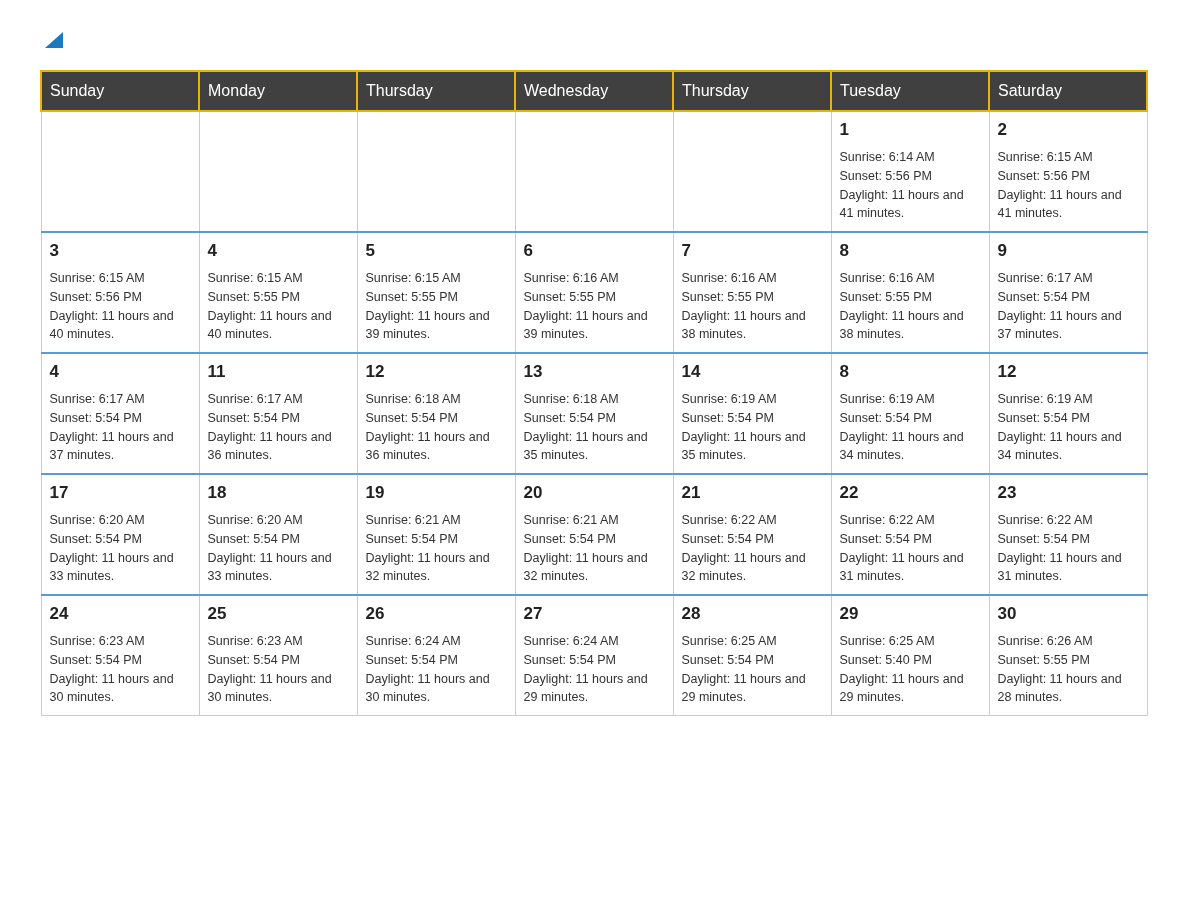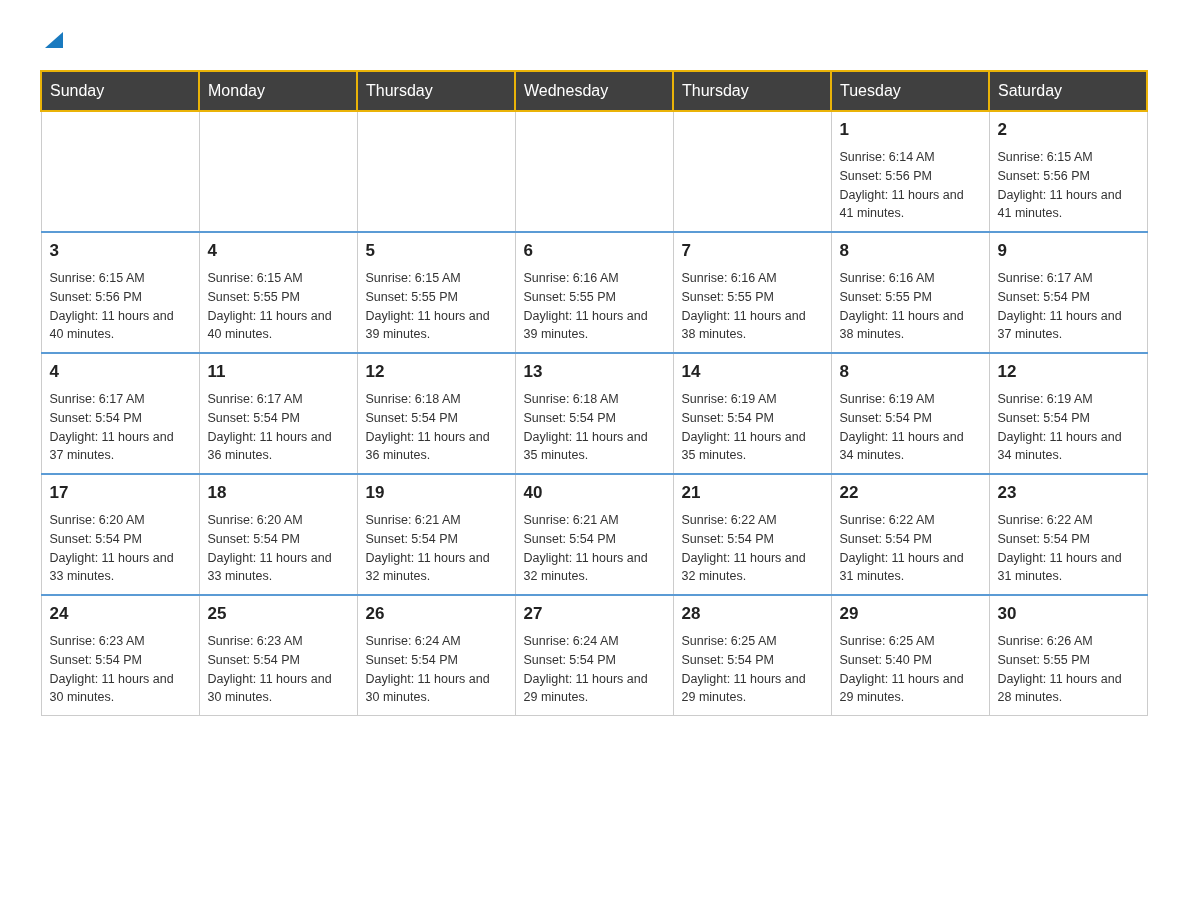--- a/index.html
+++ b/index.html
@@ -254,21 +254,21 @@
 Sunset: 5:54 PM
 Daylight: 11 hours and 33 minutes.</div>
         </td>
         <td>
           <span class="day-number">19</span>
           <div class="day-info">Sunrise: 6:21 AM
 Sunset: 5:54 PM
 Daylight: 11 hours and 32 minutes.</div>
         </td>
         <td>
-          <span class="day-number">40</span>
+          <span class="day-number">20</span>
           <div class="day-info">Sunrise: 6:21 AM
 Sunset: 5:54 PM
 Daylight: 11 hours and 32 minutes.</div>
         </td>
         <td>
           <span class="day-number">21</span>
           <div class="day-info">Sunrise: 6:22 AM
 Sunset: 5:54 PM
 Daylight: 11 hours and 32 minutes.</div>
         </td>

